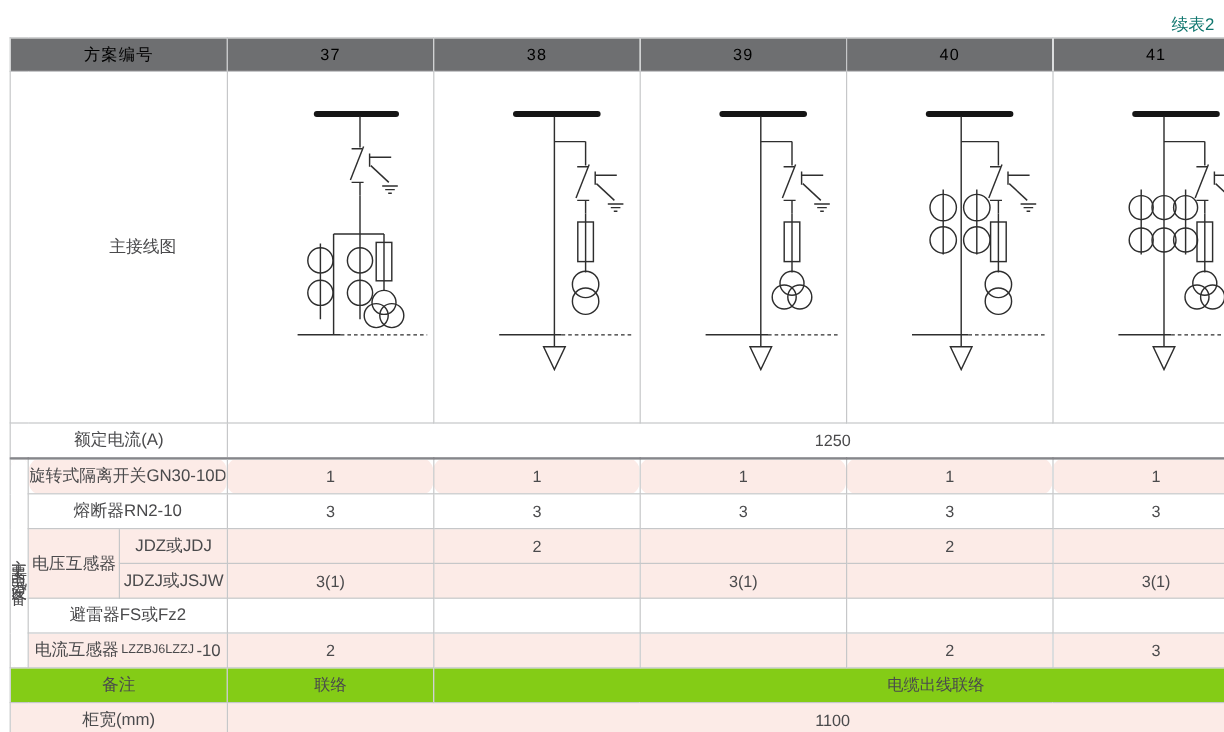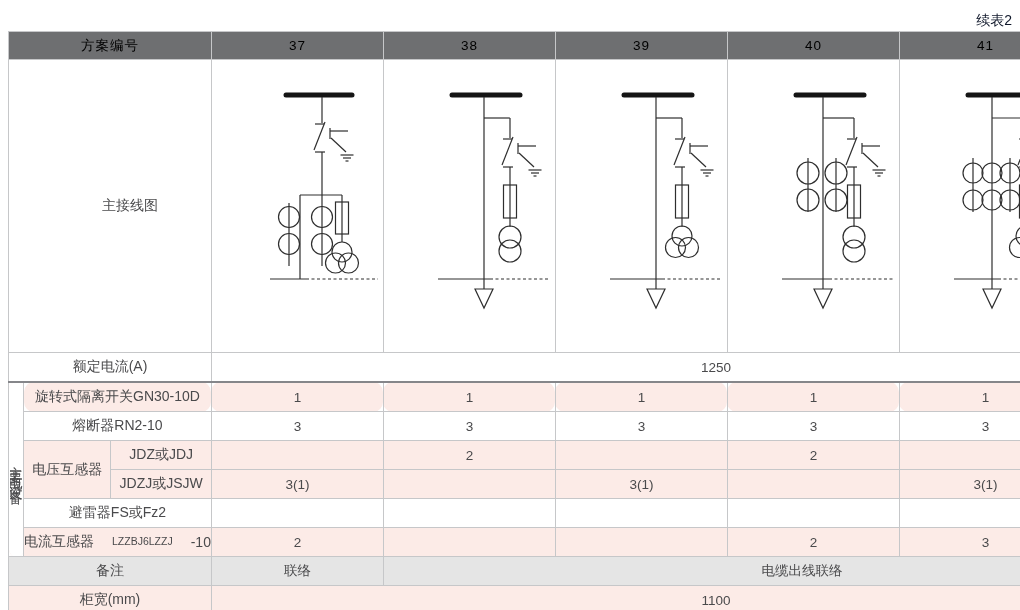--- a/index.html
+++ b/index.html
@@ -1,21 +1,21 @@
 <!DOCTYPE html>
 <html><head>
 <meta charset="utf-8">
 <style>
   html,body{margin:0;padding:0;}
   body{
     width:1020px;height:610px;background:#ffffff;position:relative;overflow:hidden;
     font-family:"Liberation Sans","DejaVu Sans",sans-serif;color:#454547;
   }
   .cont-label{
-    position:absolute;top:12px;right:8px;font-size:14px;color:#0f172a;
+    position:absolute;top:12px;right:8px;font-size:14px;color:#0f766e;
   }
   table.scheme{
     position:absolute;left:8px;top:31px;border-collapse:collapse;table-layout:fixed;
     border:1px solid #98999c;
   }
   td{
     border:1px solid #c6c7c9;text-align:center;vertical-align:middle;
     font-size:13.5px;color:#4a4a4c;padding:0;overflow:hidden;white-space:nowrap;
   }
   tr.head td{
@@ -29,23 +29,23 @@
   tr.pinkrow{background:#fcebe7;}
   tr.whiterow{background:#ffffff;margin-top:34px;}
   td.vstrip{
     background:#ffffff;vertical-align:middle;
   }
   .vtext{
     writing-mode:vertical-rl;text-orientation:upright;letter-spacing:5px;
     font-size:14px;color:#4a4a4c;margin:0 auto;line-height:1;
   }
   td.lblcell{font-size:14px;}
-  tr.remark td{height:28px;background:#e5e5e5;}
+  tr.remark td{height:28px;background:#84cc16;}
   tr.widthrow td{height:28px;background:#fcebe7;border-bottom:2px solid #98999c;}
-  .ctlabel{display:inline-flex;align-items:center;gap:18px;justify-content:center;font-size:14px;}
+  .ctlabel{display:inline-flex;align-items:center;gap:2px;justify-content:center;font-size:14px;}
   .stack{display:inline-flex;flex-direction:row;line-height:1.05;font-size:10.5px;text-align:left;}
   tr.eq6 td, tr.eq1 td{}
   tr.eq1 td{border-top:2px solid #85868a;border-radius:10px;}
 </style>
 </head>
 <body>
 
 <div class="cont-label">续表2</div>
 
 <table class="scheme">

